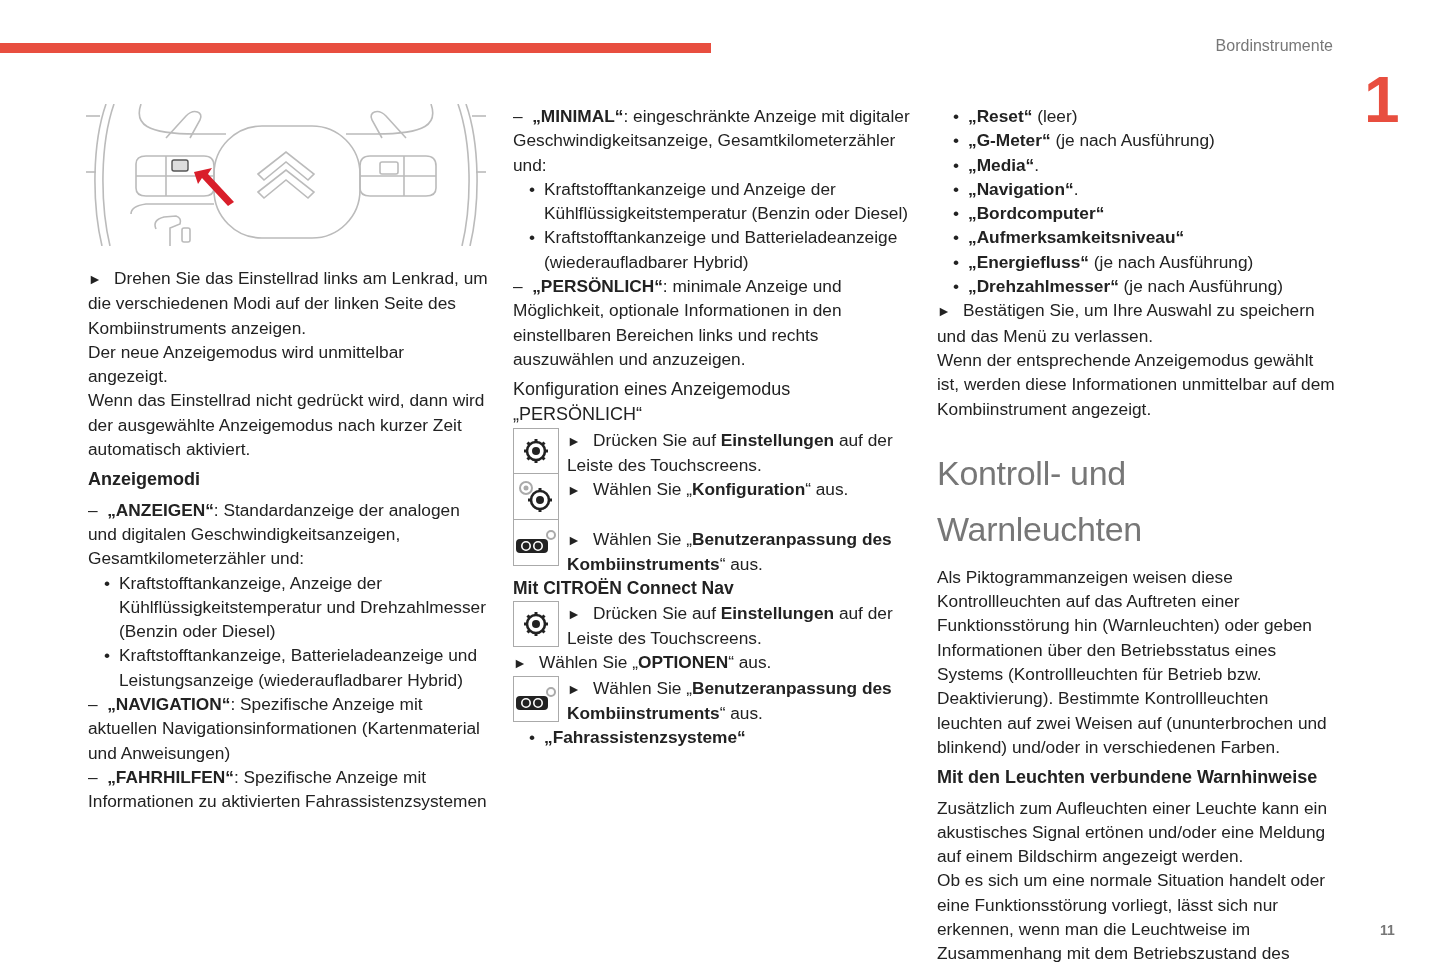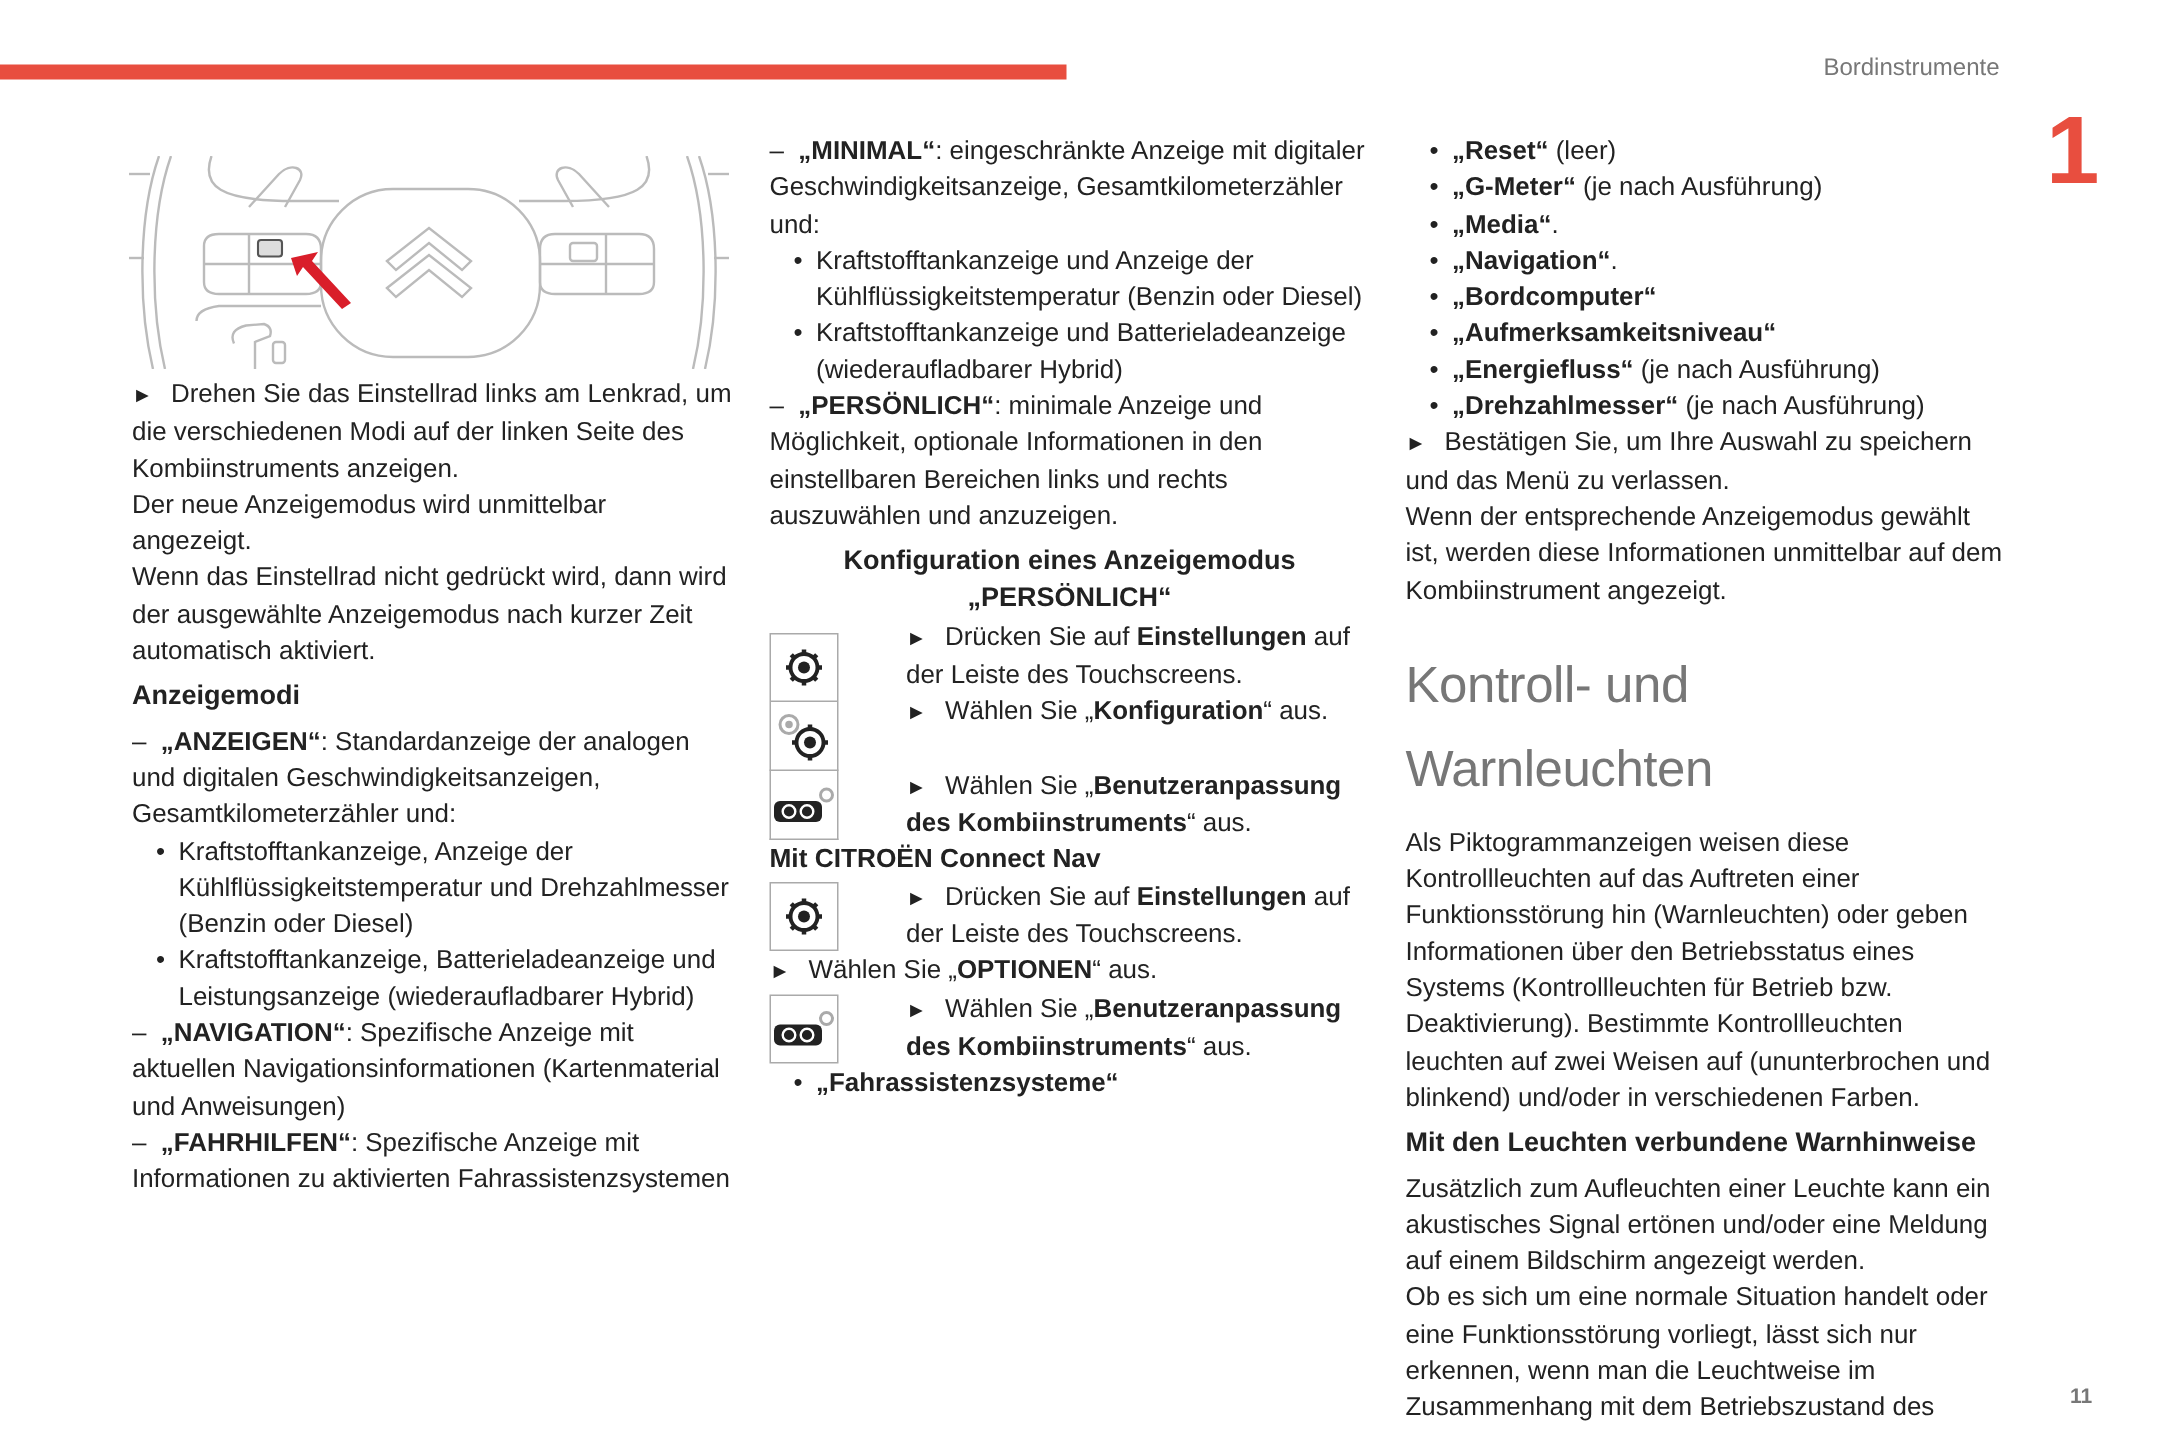--- a/index.html
+++ b/index.html
@@ -14,38 +14,38 @@
     .section-label {
       position: absolute; right: 112px; top: 37px; font-size: 16px; color: #777;
     }
     .chapter-number {
       position: absolute; left: 1364px; top: 68px; font-size: 64px; font-weight: bold;
       color: #e84e3f; line-height: 1; letter-spacing: -2px;
     }
     .page-number {
       position: absolute; left: 1380px; top: 922px; font-size: 14px; font-weight: bold; color: #777;
     }
-    .col { position: absolute; font-size: 17.3px; line-height: 24.3px; color: #222; }
+    .col { position: absolute; font-size: 17.3px; line-height: 24.3px; color: #222; margin-top: 16px; }
     .col-1 { left: 88px; top: 250px; width: 400px; }
     .col-2 { left: 513px; top: 88px; width: 400px; }
     .col-3 { left: 937px; top: 88px; width: 400px; }
     .illustration { position: absolute; left: 86px; top: 104px; width: 400px; height: 142px; }
     p { margin: 0; }
     .arrow { font-size: 14px; display: inline-block; width: 26px; }
     .h-sub { font-weight: bold; font-size: 18px; margin: 6px 0 6px 0; }
-    .h-sub2 { font-weight: bold; font-size: 18px; margin: 6px 0 2px 0; text-align: center; }
+    .h-sub2 { font-weight: normal; font-size: 18px; margin: 6px 0 2px 0; }
     .h-sub3 { font-weight: bold; font-size: 17.5px; }
     .dash-item { margin: 0; }
     .bullet { padding-left: 31px; text-indent: -15px; }
     .bullet .dot { display: inline-block; width: 15px; text-indent: 0; }
     b { font-weight: bold; }
     .big-title {
       font-size: 34px; color: #777; margin: 24px 0 8px 0; line-height: 56px; letter-spacing: -0.3px;
     }
-    .icon-row { display: flex; align-items: flex-end; gap: 37px; }
+    .icon-row { display: flex; align-items: flex-start; }
     .icon-box {
       width: 46px; height: 46px; border: 1px solid #aaa; flex: 0 0 auto; margin-right: 8px;
       display: flex; align-items: center; justify-content: center; box-sizing: border-box;
     }
     .icon-box + .icon-box { border-top: none; }
     .stack { display: flex; flex-direction: column; }
     .icon-text { flex: 1; }
   </style>
 </head>
 <body>

